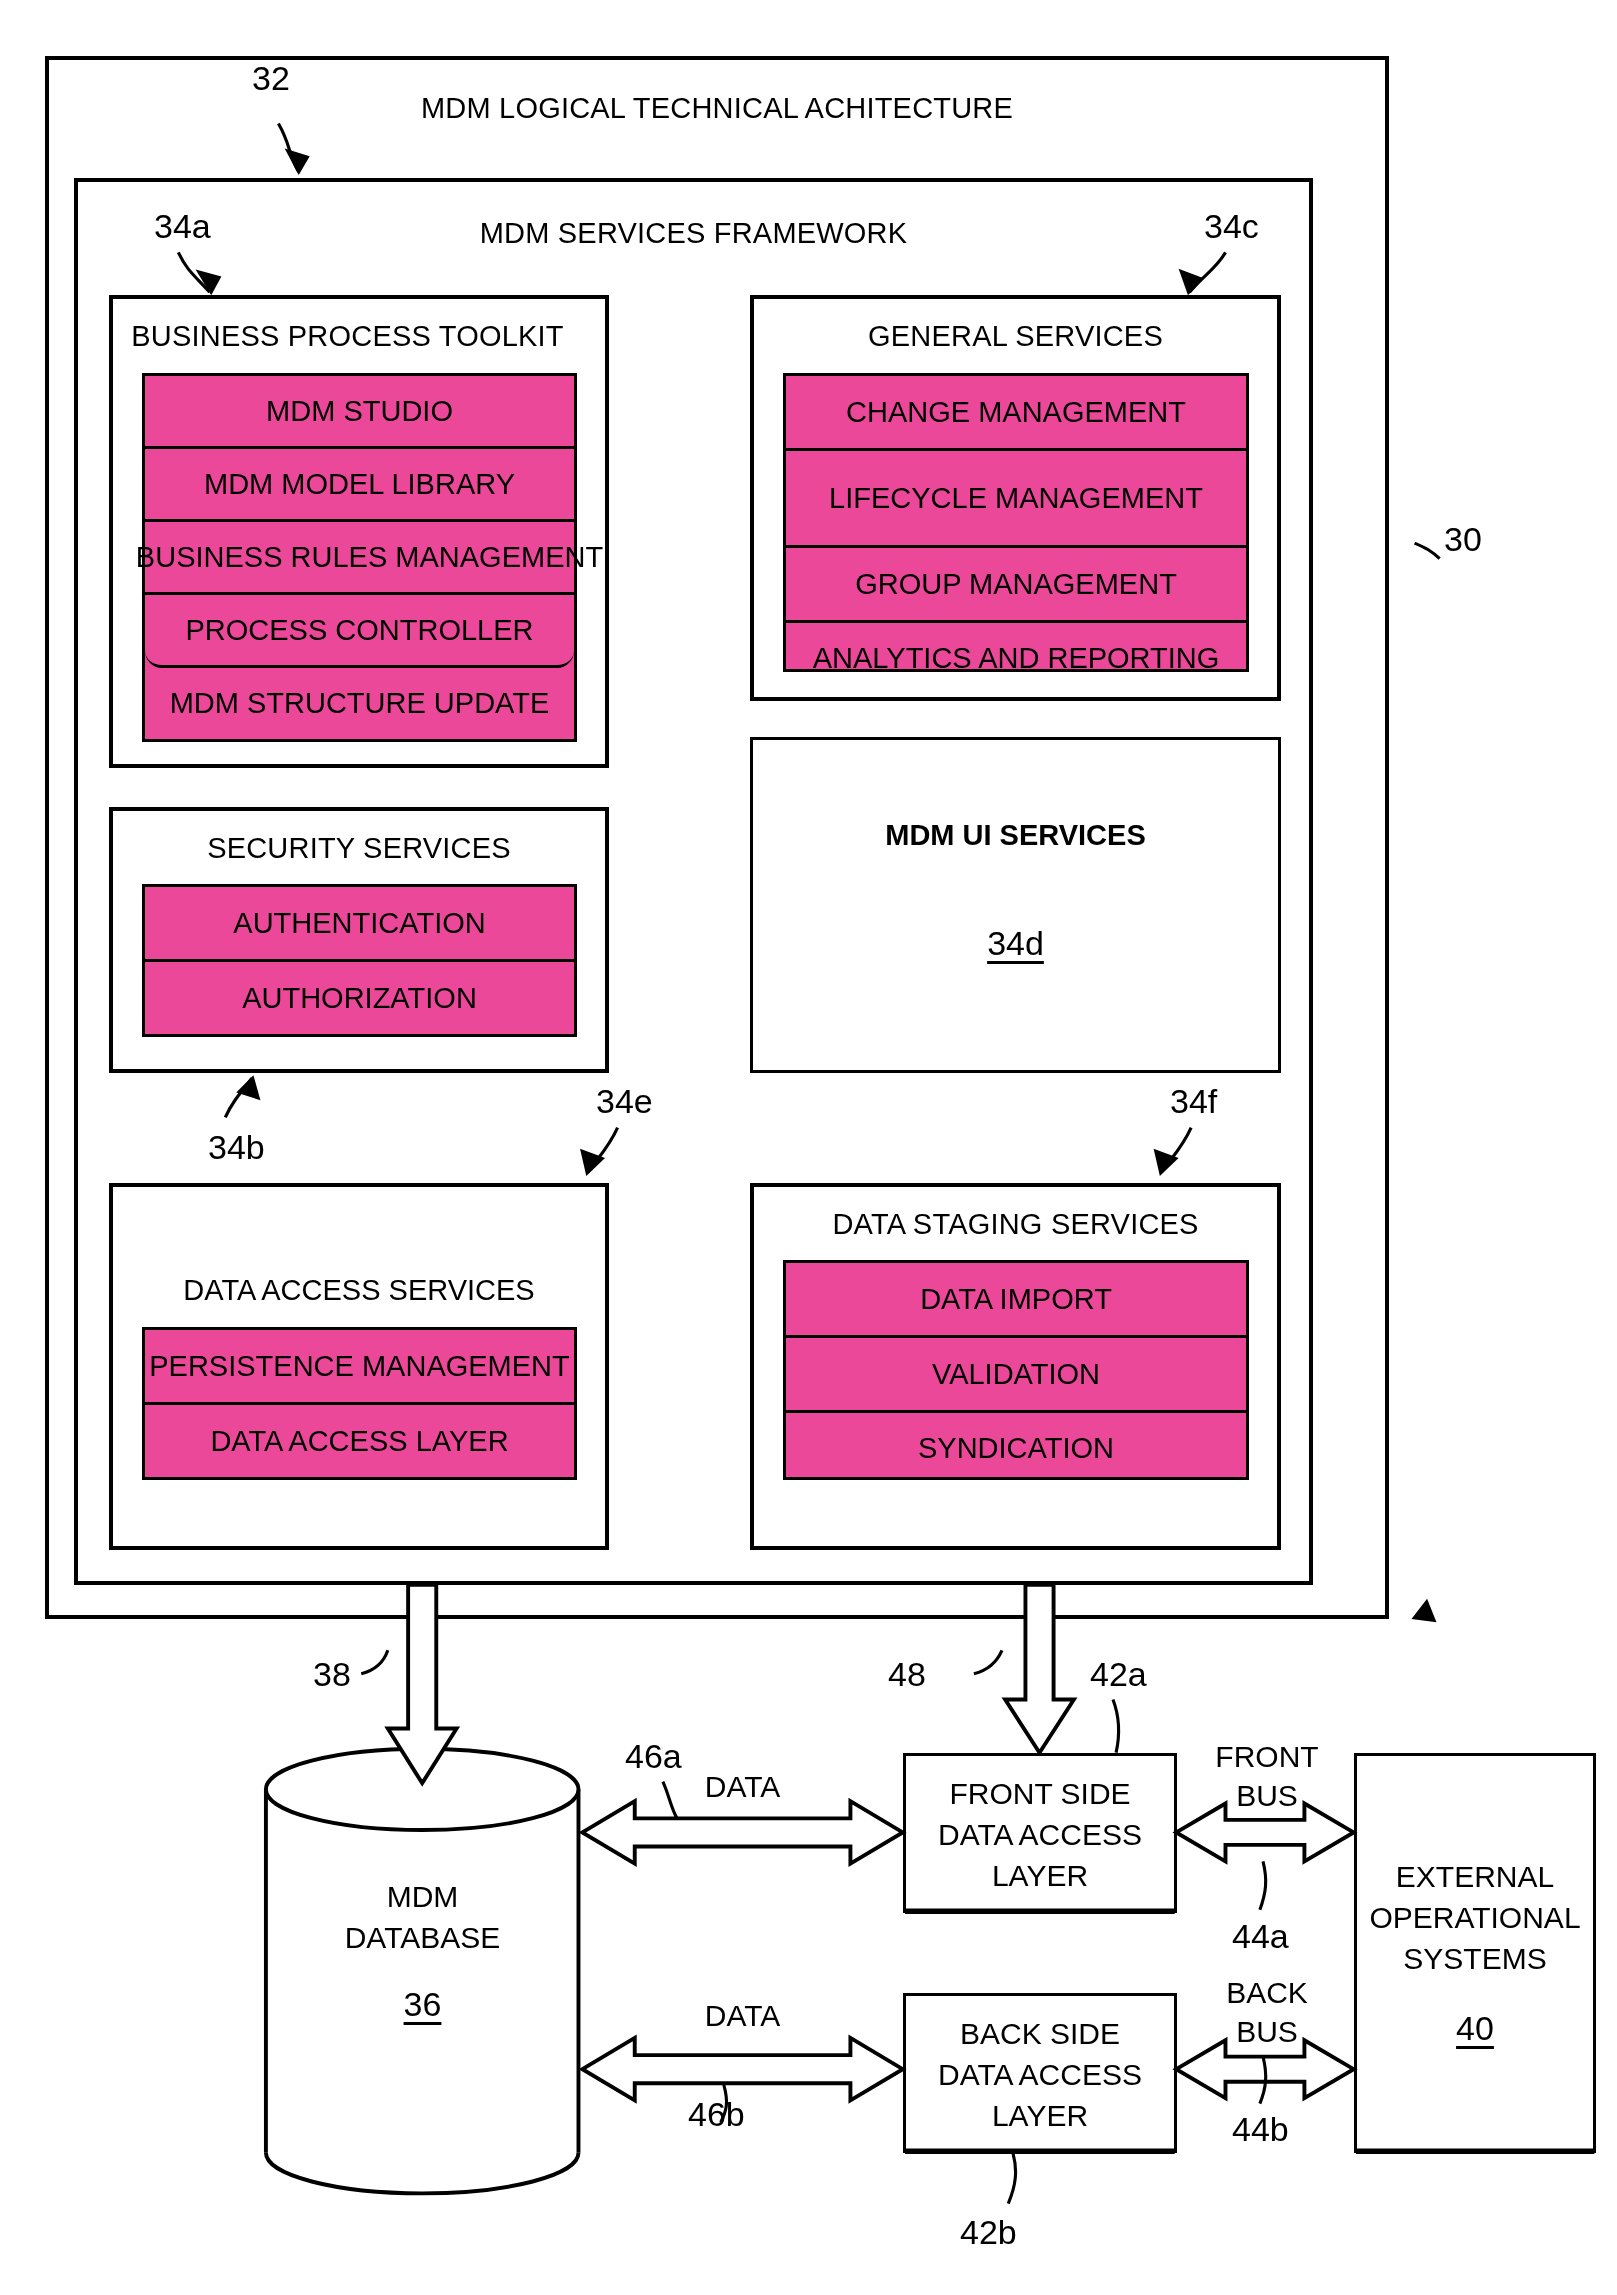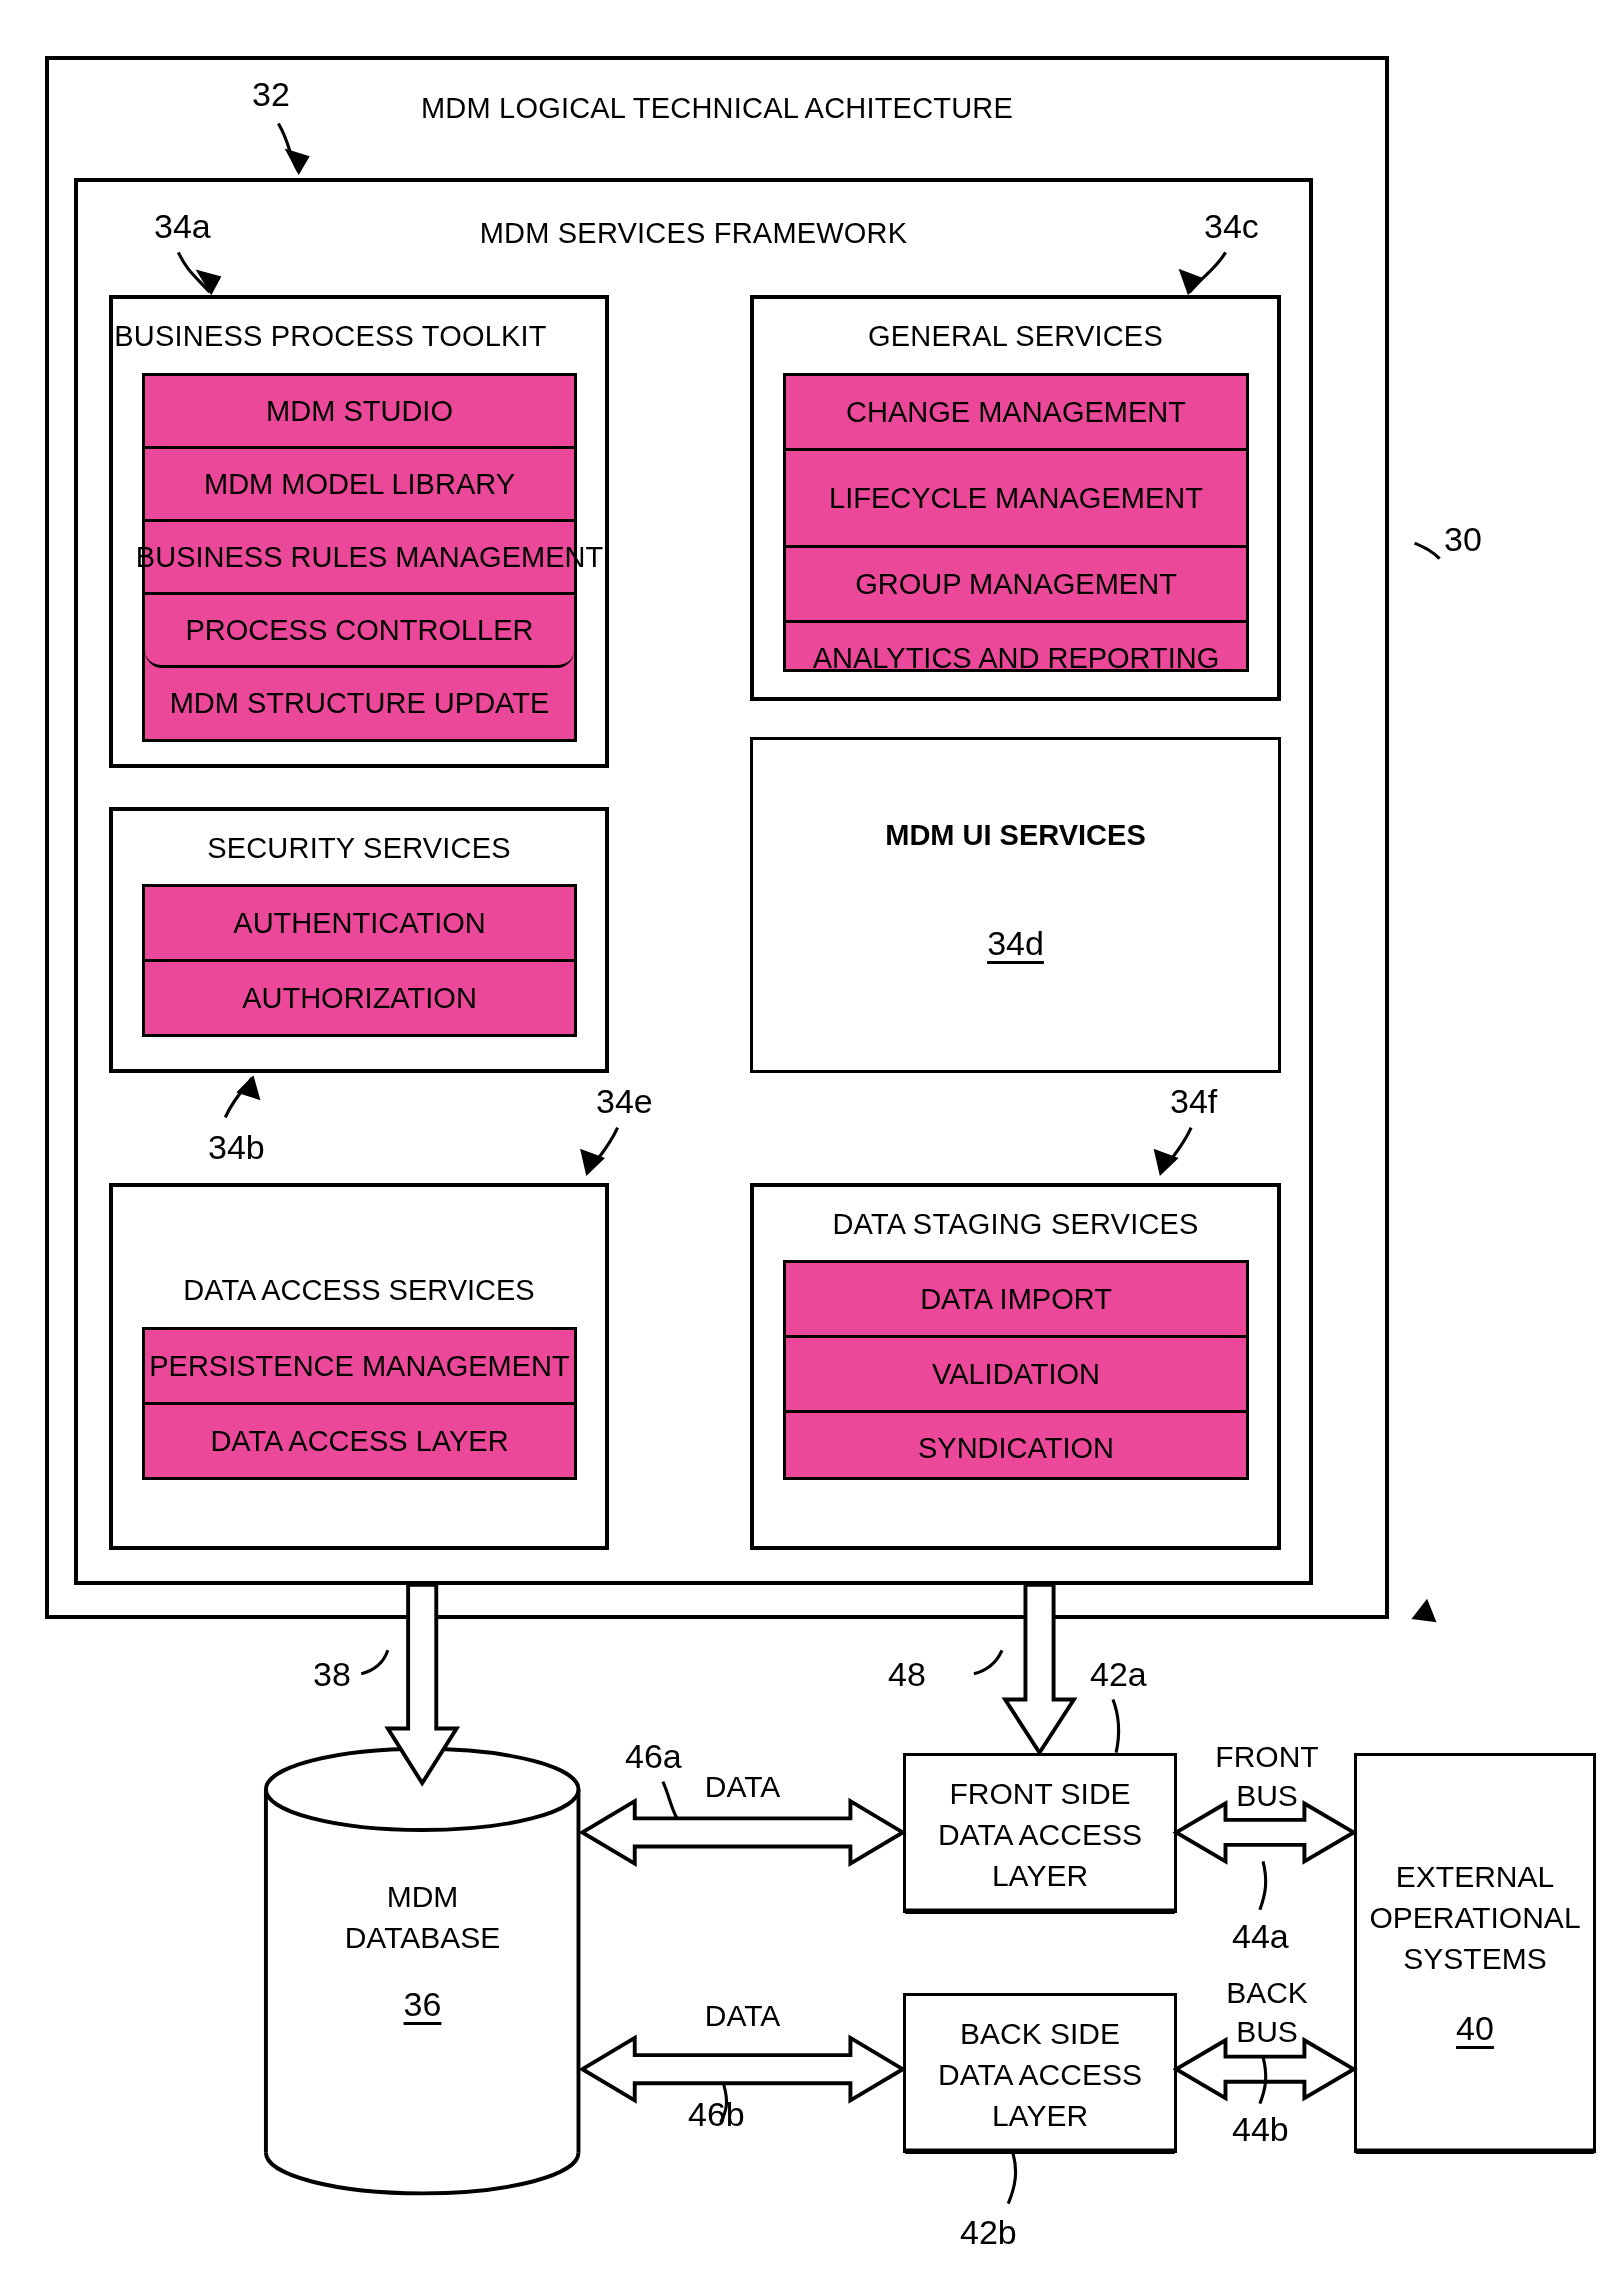--- a/index.html
+++ b/index.html
@@ -51,21 +51,21 @@
     <span>MDM LOGICAL TECHNICAL ACHITECTURE</span>
   </div>
 
   <div class="box thick" style="left:74px;top:178px;width:1239px;height:1407px;"></div>
 
   <div class="hdr" style="left:74px;top:217px;width:1239px;">
     <span>MDM SERVICES FRAMEWORK</span>
   </div>
 
   <div class="box thick" style="left:109px;top:295px;width:500px;height:473px;"></div>
-  <div class="hdr" style="left:110px;top:320px;width:441px;">
+  <div class="hdr" style="left:127px;top:320px;width:441px;">
     <span>BUSINESS PROCESS TOOLKIT</span>
   </div>
   <div class="stack" style="left:142px;top:373px;width:435px;height:369px;">
     <div class="row" style="height:73px;">
       <span>MDM STUDIO</span>
       </div>
     <div class="row" style="height:73px;">
       <span>MDM MODEL LIBRARY</span>
       </div>
     <div class="row" style="height:73px;padding-left:20px;">
@@ -173,21 +173,21 @@
   </div>
 
   <div class="cyl-label" style="left:266px;top:1876px;width:313px;">
     <div>MDM</div>
     <div>DATABASE</div>
   </div>
   <div class="centered-txt" style="left:266px;top:1985px;width:313px;">
     <span style="font-size:34px;text-decoration:underline;text-underline-offset:6.3px;">36</span>
   </div>
 
-  <div class="ref" style="left:252px;top:75px;">
+  <div class="ref" style="left:252px;top:59px;">
     <span>32</span></div>
 
   <div class="ref" style="left:1444px;top:520px;">
     <span>30</span></div>
 
   <div class="ref" style="left:154px;top:207px;">
     <span>34a</span></div>
 
   <div class="ref" style="left:1204px;top:207px;">
     <span>34c</span></div>

